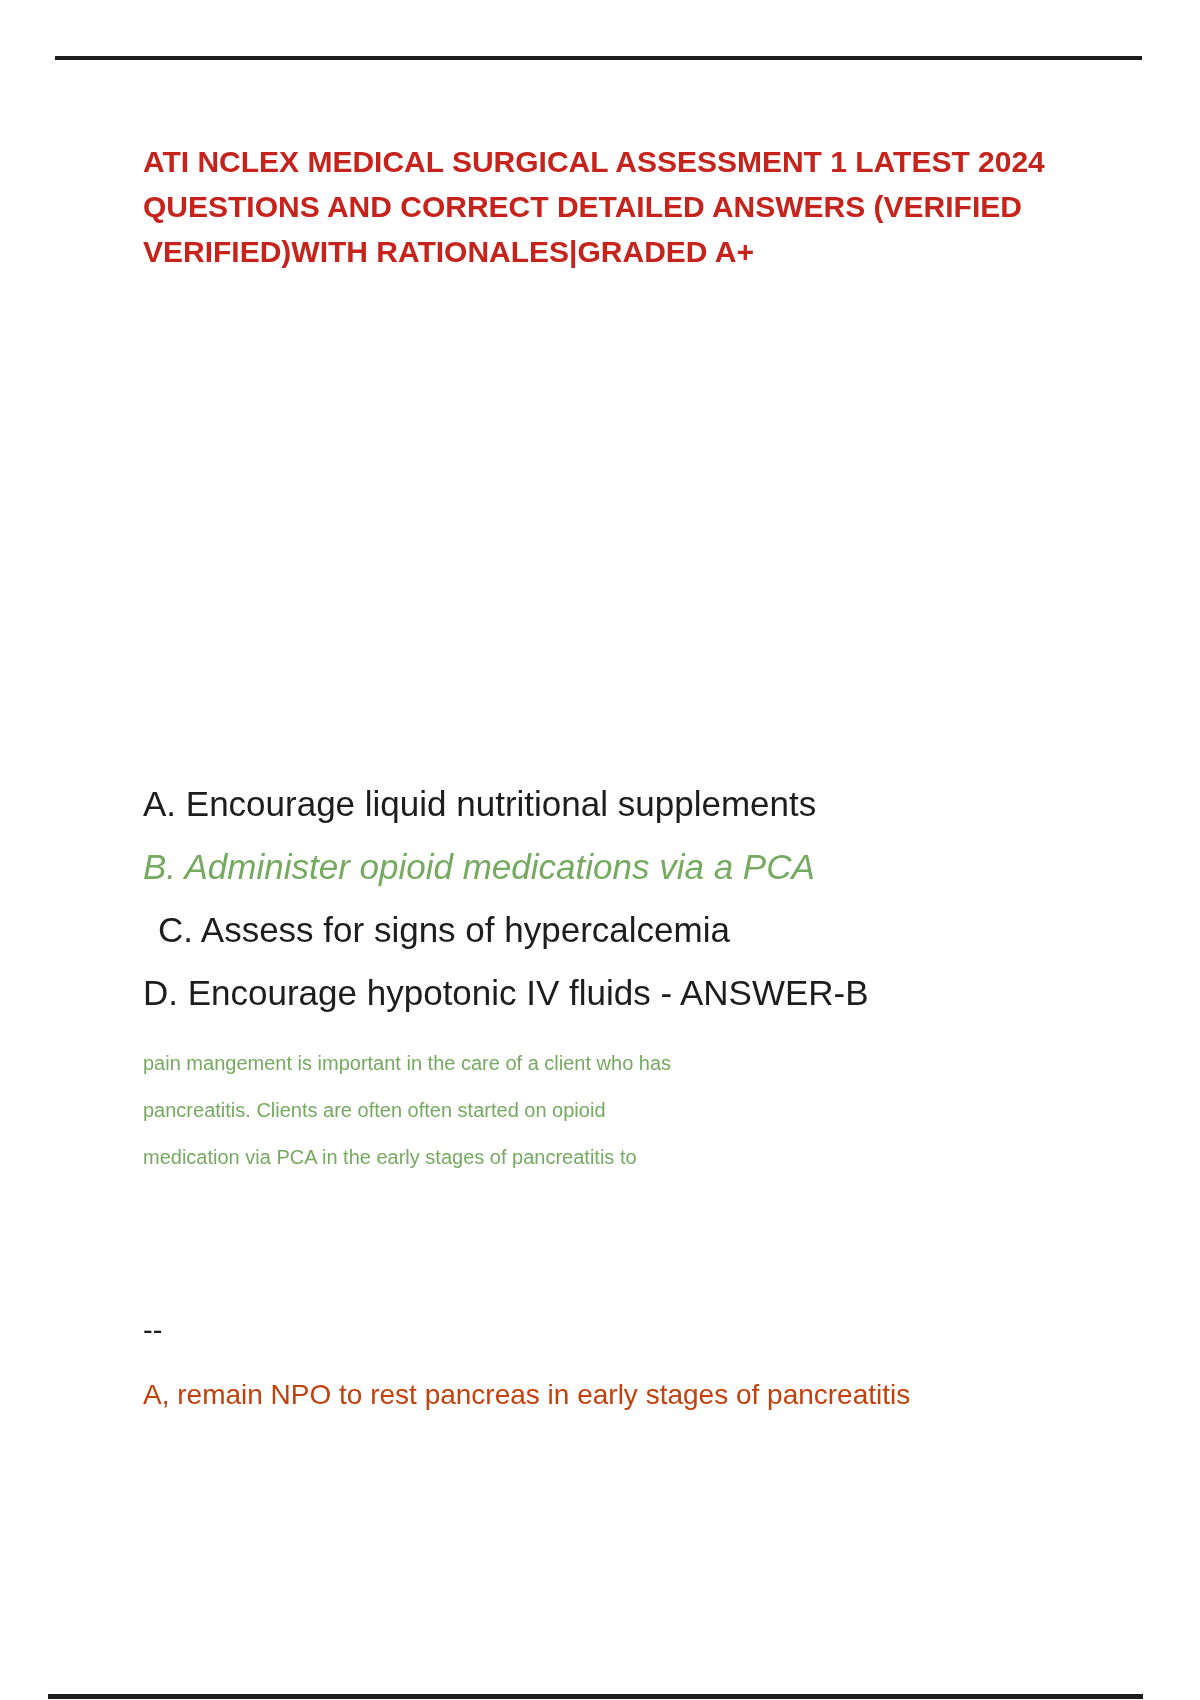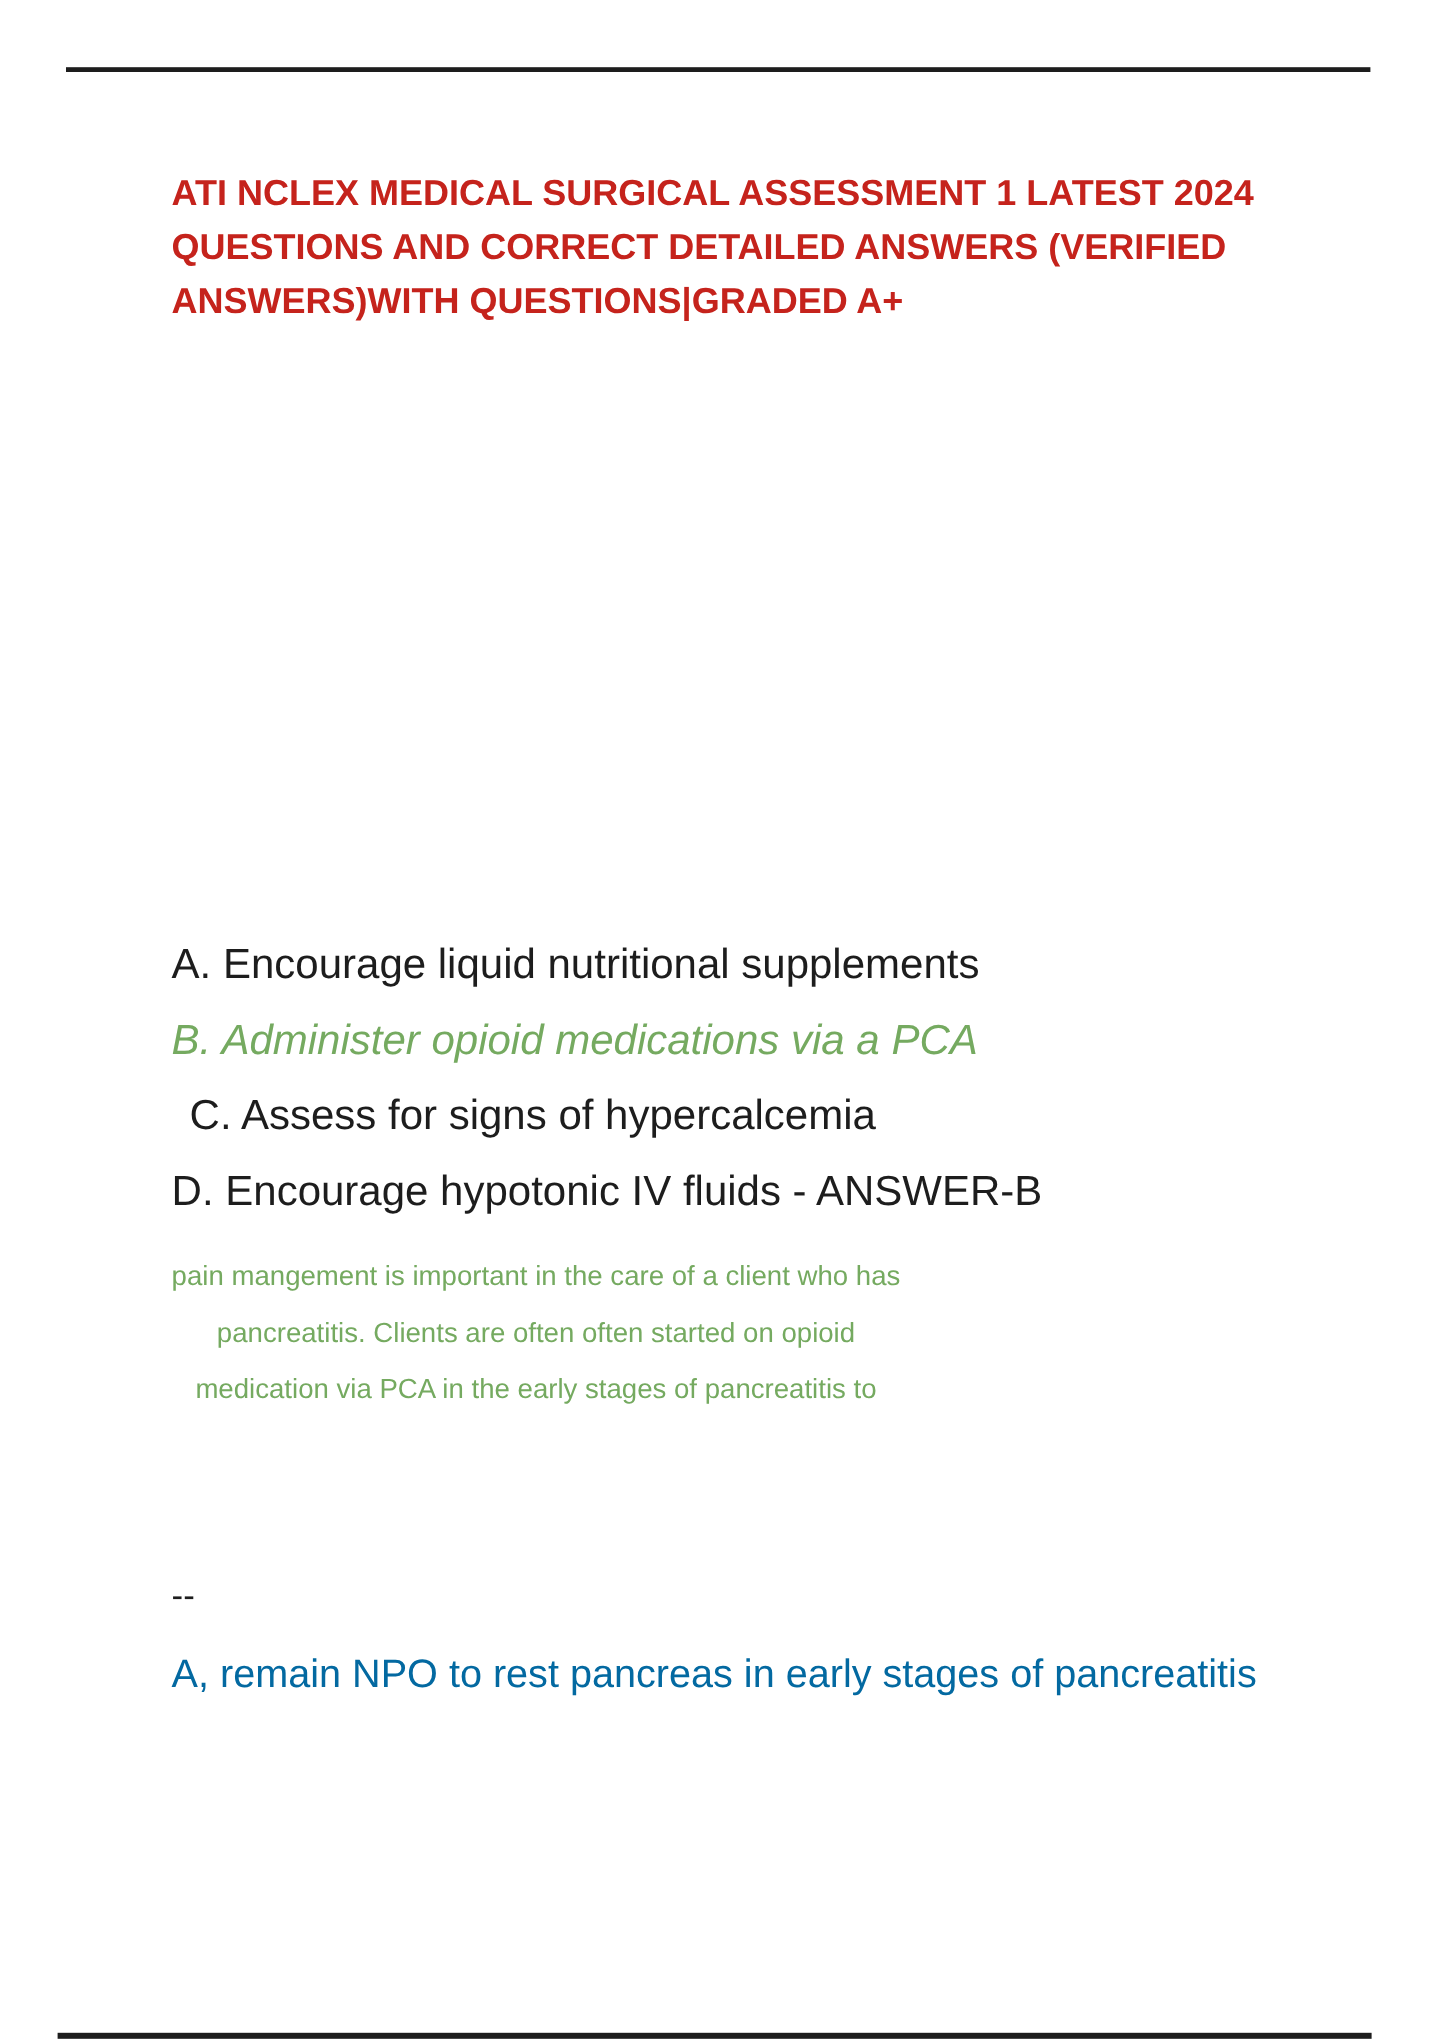--- a/index.html
+++ b/index.html
@@ -58,49 +58,48 @@
     color: #1d1d1d;
     white-space: nowrap;
   }
   #option-a { top: 781px; }
   #option-b { top: 844px; font-style: italic; }
   #option-c { top: 907px; margin-left: 15px; }
   #option-d { top: 970px; }
   .green { color: #75aa60; }
   #rationale {
     top: 1040px;
-    font-size: 23px;
+    font-size: 20px;
     line-height: 47px;
     color: #75aa60;
-    text-align: center;
   }
   #separator {
     top: 1308px;
     font-size: 29px;
     line-height: 45px;
     color: #1d1d1d;
   }
   #note {
     top: 1372px;
-    font-size: 33px;
+    font-size: 28px;
     line-height: 45px;
-    color: #0369a1;
+    color: #c2410c;
   }
 </style>
 </head>
 <body>
 
 <div id="page">
 
   <div id="top-rule" class="rule"></div>
 
   <div id="title" class="textblock">
     <div>ATI NCLEX MEDICAL SURGICAL ASSESSMENT 1 LATEST 2024</div>
     <div>QUESTIONS AND CORRECT DETAILED ANSWERS (VERIFIED</div>
-    <div>ANSWERS)WITH QUESTIONS|GRADED A+</div>
+    <div>VERIFIED)WITH RATIONALES|GRADED A+</div>
   </div>
 
 
   <div id="option-a" class="option">A. Encourage liquid nutritional supplements</div>
   <div id="option-b" class="option green">B. Administer opioid medications via a PCA</div>
   <div id="option-c" class="option">C. Assess for signs of hypercalcemia</div>
   <div id="option-d" class="option">D. Encourage hypotonic IV fluids - ANSWER-B</div>
 
   <div id="rationale" class="textblock">
     <div>pain mangement is important in the care of a client who has</div>

